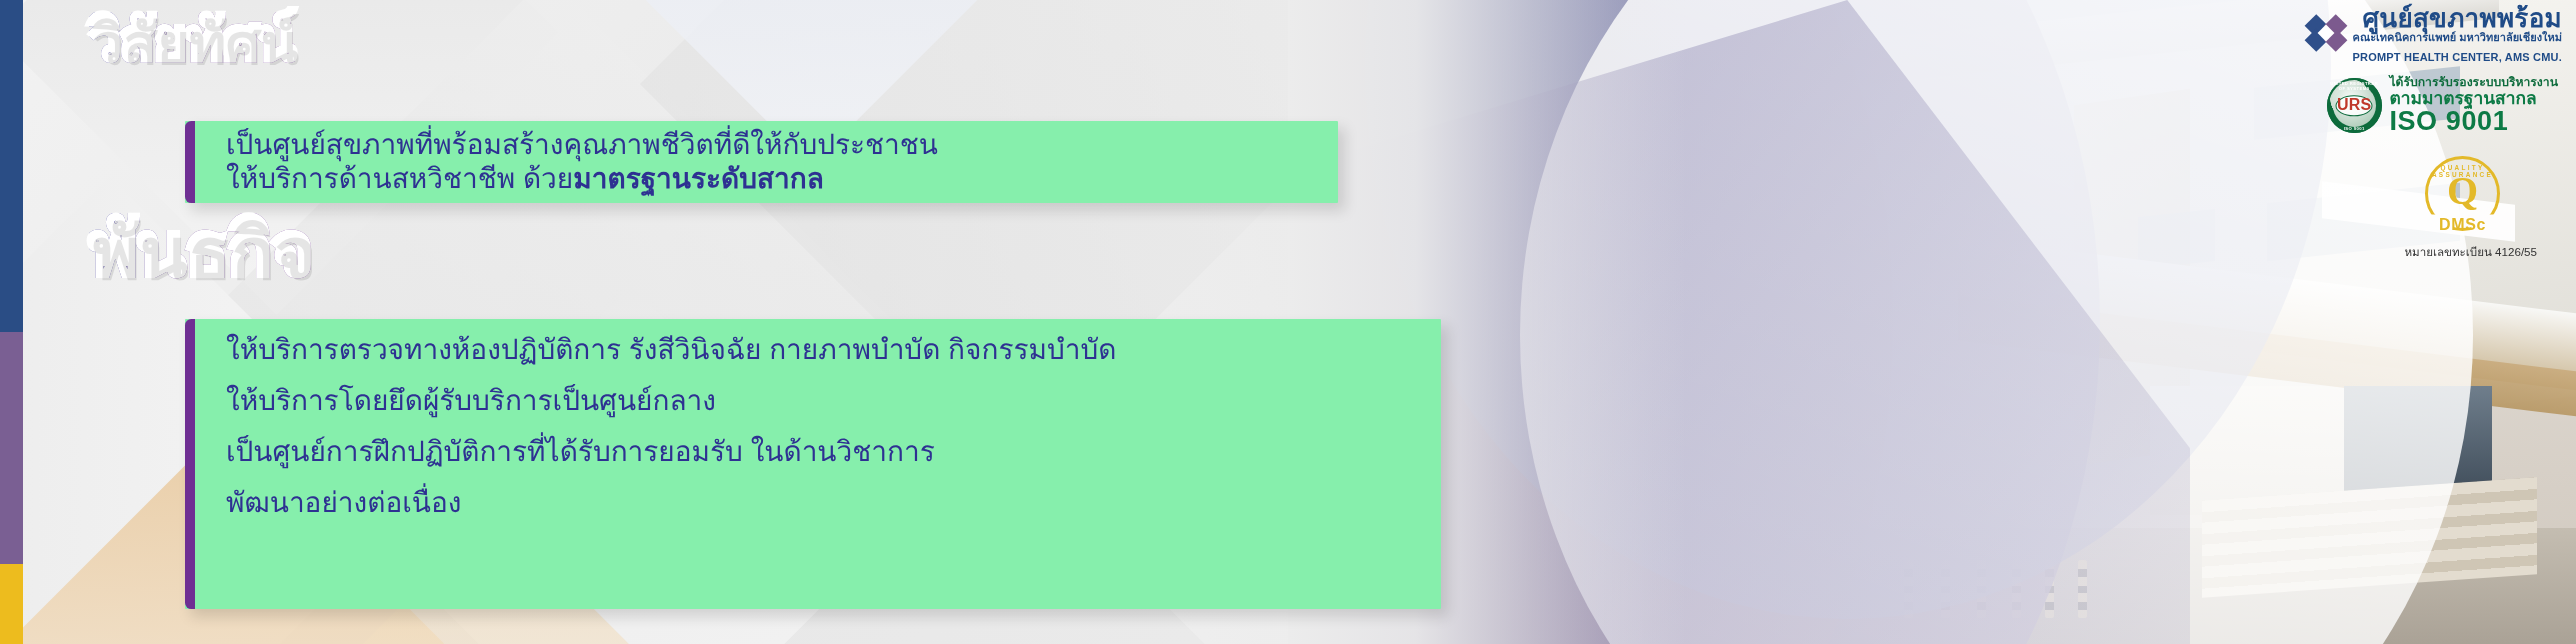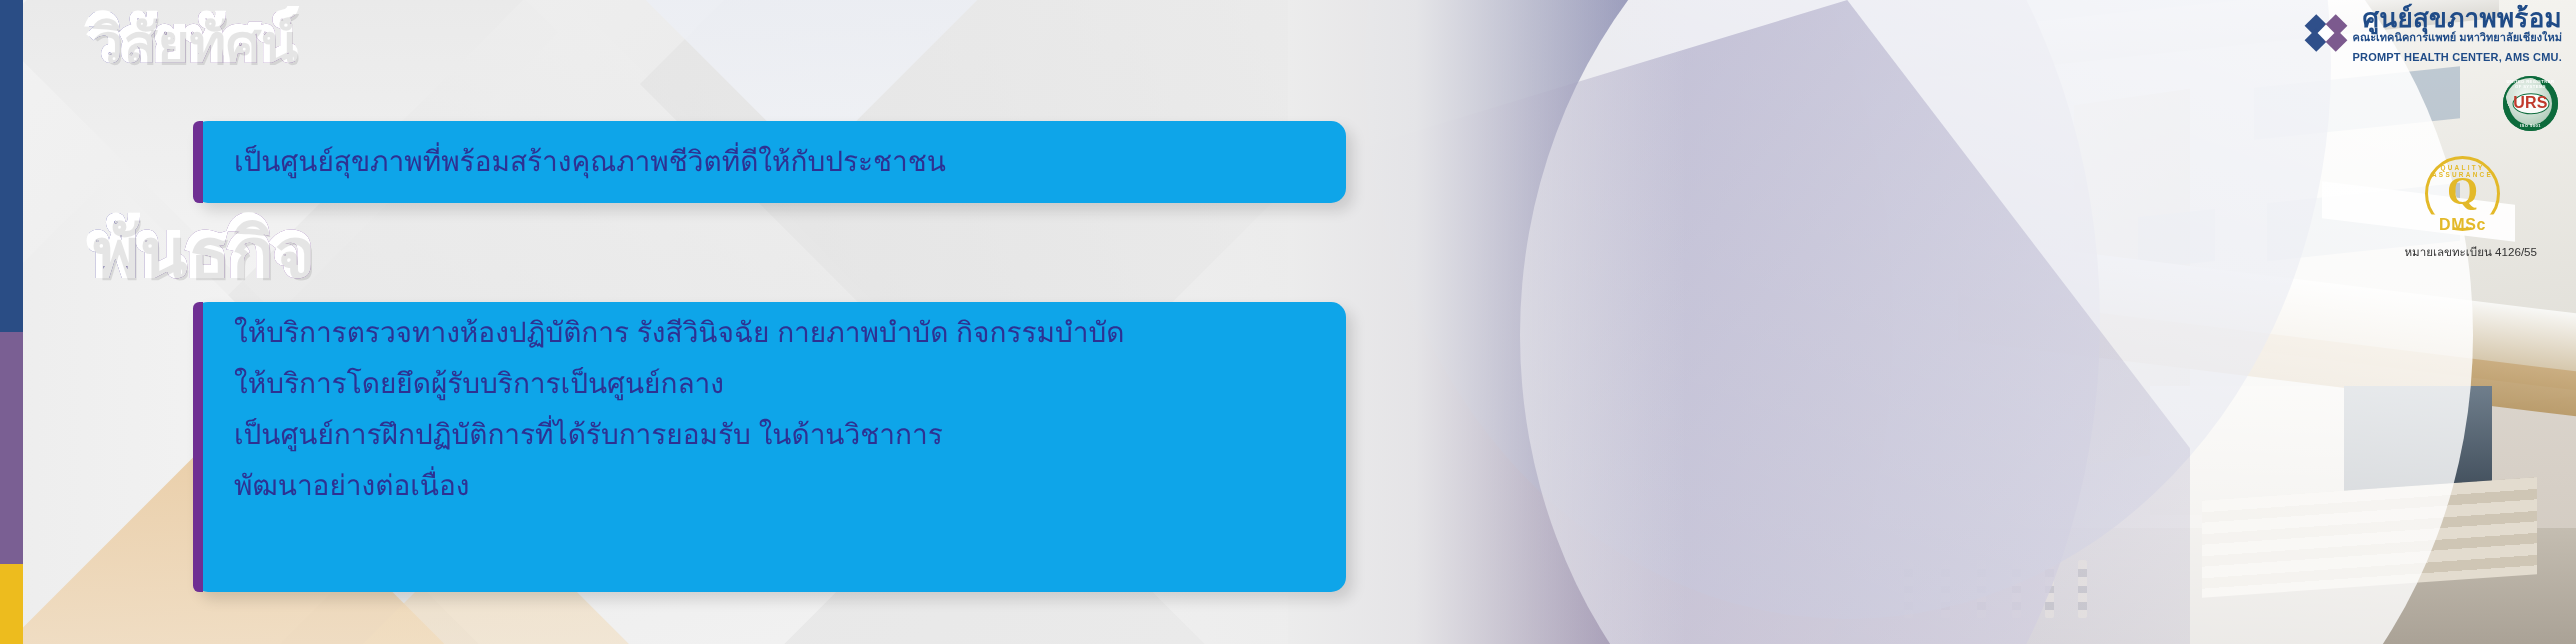--- a/index.html
+++ b/index.html
@@ -126,31 +126,30 @@
     paint-order:stroke fill;
     text-shadow:3.9px 4.5px 0 rgba(0,0,0,.10);
     white-space:nowrap;
   }
   .h-vision{left:89px;top:11.6px;font-size:56px;}
   .h-mission{left:89px;top:213px;font-size:72px;}
 
   
   .card{
     position:absolute;
-    background:#0ea5e9;
-    border-radius:15px;
+    background:#86efac;
+    border-radius:1px;
     box-shadow:6.4px 7.7px 14px rgba(0,0,0,.13);
-    margin-left:8px;
   }
   .card::before{
     content:"";position:absolute;left:0;top:0;bottom:0;width:10.3px;
     background:#6f2f93;border-radius:6.4px 0 0 6.4px;
   }
   .card-vision{left:185px;top:121px;width:1153px;height:82px;}
-  .card-mission{left:185px;top:302px;width:1153px;height:290px;}
+  .card-mission{left:185px;top:319px;width:1256px;height:290px;}
 
   .card-body{position:absolute;left:41px;right:26px;top:0;bottom:0;
     display:flex;flex-direction:column;justify-content:center;}
   .card-mission .card-body{justify-content:flex-start;padding-top:14px;}
 
   .line{
     color:#2e3192;
     font-size:28px;
     line-height:1.22;
     white-space:nowrap;
@@ -251,20 +250,23 @@
     <div class="rail-seg rail-gold"></div>
   </div>
 
   <div class="heading h-vision">วิสัยทัศน์</div>
 
   <div class="card card-vision">
     <div class="card-body">
       <div class="line">
         <span>เป็นศูนย์สุขภาพที่พร้อมสร้างคุณภาพชีวิตที่ดีให้กับประชาชน</span>
       </div>
+      <div class="line">
+        <span>ให้บริการด้านสหวิชาชีพ ด้วย</span><b>มาตรฐานระดับสากล</b>
+      </div>
     </div>
   </div>
 
   <div class="heading h-mission">พันธกิจ</div>
 
   <div class="card card-mission">
     <div class="card-body">
       <div class="line">
         <span>ให้บริการตรวจทางห้องปฏิบัติการ รังสีวินิจฉัย กายภาพบำบัด กิจกรรมบำบัด</span>
       </div>
@@ -297,20 +299,25 @@
     </div>
   </div>
 
   <div class="iso">
     <div class="urs">
       <div class="urs-ring"></div>
       <div class="urs-top">UNITED REGISTRAR OF SYSTEMS</div>
       <div class="urs-core">URS</div>
       <div class="urs-bot">ISO 9001</div>
     </div>
+    <div class="iso-text">
+      <div class="iso-l1">ได้รับการรับรองระบบบริหารงาน</div>
+      <div class="iso-l2">ตามมาตรฐานสากล</div>
+      <div class="iso-l3">ISO 9001</div>
+    </div>
   </div>
 
   <div class="qmark">
     <div class="q-ring"></div>
     <div class="q-top">QUALITY   ASSURANCE</div>
     <div class="q-letter">Q</div>
     <div class="q-bot">DMSc</div>
   </div>
 
   <div class="reg-no">หมายเลขทะเบียน 4126/55</div>

